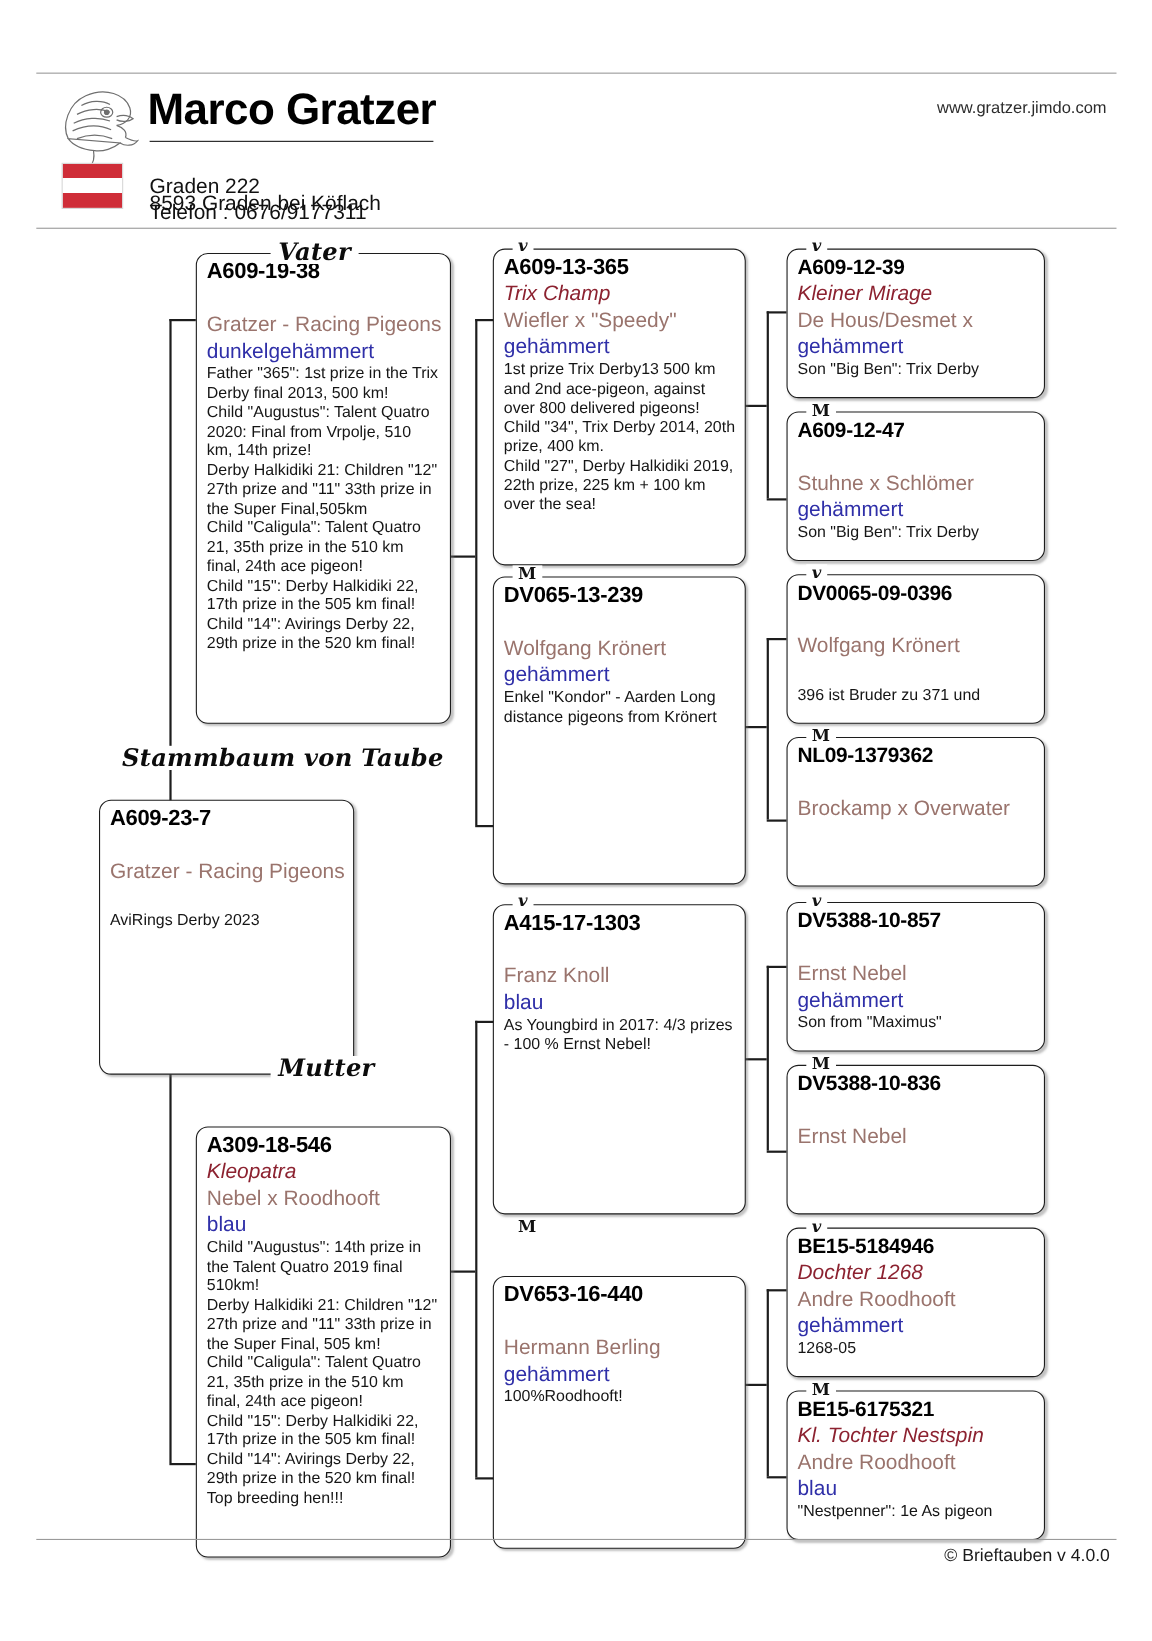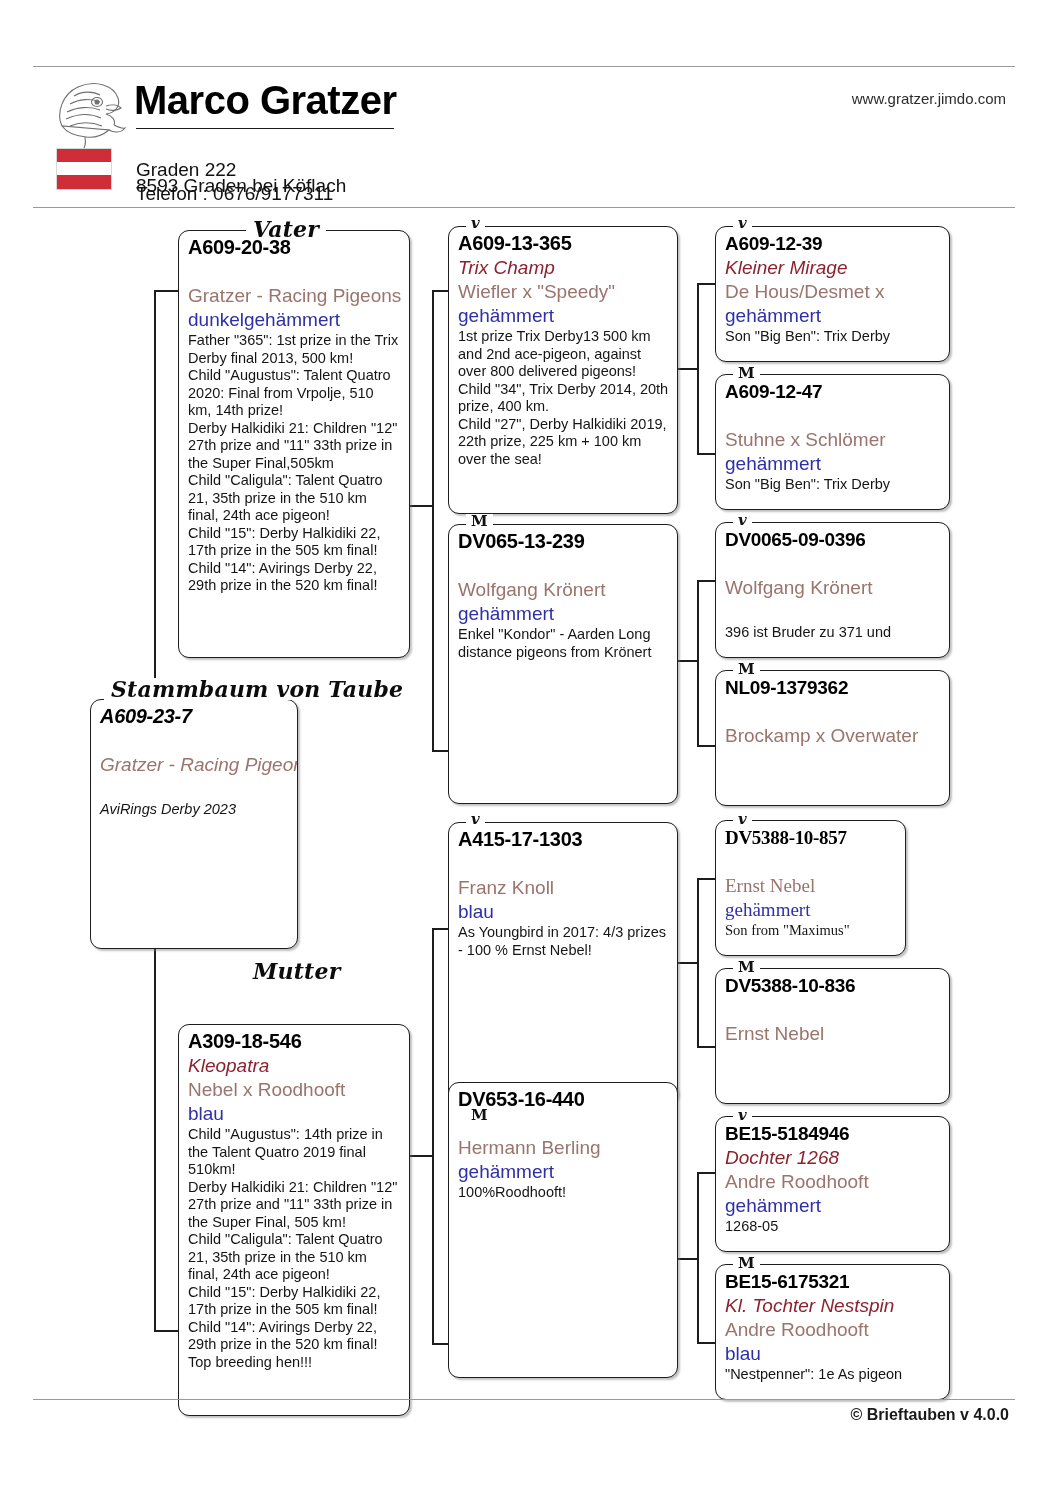--- a/index.html
+++ b/index.html
@@ -172,21 +172,20 @@
   #footer-rule {
     position: absolute;
     left: 33px; top: 1399px; width: 982px;
     border-top: 1px solid #9a9a9a;
   }
   #footer-text {
     position: absolute;
     right: 38px; top: 1406px;
     font-size: 16px;
     color: #1a1a1a;
-    font-weight: bold;
   }
 </style>
 </head>
 <body>
 
 <div id="header-rule-top"></div>
 
 <div id="letterhead">
 
   <div id="logo-block">
@@ -250,35 +249,35 @@
 <div class="conn h" style="left:697px; top:1046px; width:18px;"></div>
 
 <div class="conn h" style="left:675px; top:1258px; width:22px;"></div>
 <div class="conn v" style="left:697px; top:1172px; height:170px;"></div>
 <div class="conn h" style="left:697px; top:1172px; width:18px;"></div>
 <div class="conn h" style="left:697px; top:1342px; width:18px;"></div>
 
 <div class="title-tag" style="left:246px; top:218px;">Vater</div>
 <div class="node" style="left:178px; top:230px; width:232px; height:428px;">
   <div class="node-inner">
-    <div class="ring">A609-20-38</div>
+    <div class="ring">A609-19-38</div>
     <div class="spacer-line"></div>
     <div class="strain">Gratzer - Racing Pigeons</div>
     <div class="colour">dunkelgehämmert</div>
     <div class="notes">Father "365": 1st prize in the Trix Derby final 2013, 500 km!
 Child "Augustus": Talent Quatro 2020: Final from Vrpolje, 510 km, 14th prize!
 Derby Halkidiki 21: Children "12" 27th prize and "11" 33th prize in the Super Final,505km
 Child "Caligula": Talent Quatro 21, 35th prize in the 510 km final, 24th ace pigeon!
 Child "15": Derby Halkidiki 22, 17th prize in the 505 km final!
 Child "14": Avirings Derby 22, 29th prize in the 520 km final!</div>
   </div>
 </div>
 
 <div class="title-tag" style="left:104px; top:678px;">Stammbaum von Taube</div>
-<div class="node" style="left:90px; top:699px; width:208px; height:250px;font-style:italic;">
+<div class="node" style="left:90px; top:727px; width:232px; height:250px;">
   <div class="node-inner">
     <div class="ring">A609-23-7</div>
     <div class="spacer-line"></div>
     <div class="strain">Gratzer - Racing Pigeons</div>
     <div class="spacer-line"></div>
     <div class="notes">AviRings Derby 2023</div>
   </div>
 </div>
 
 <div class="title-tag" style="left:246px; top:960px;">Mutter</div>
@@ -326,21 +325,21 @@
   <div class="node-inner">
     <div class="ring">A415-17-1303</div>
     <div class="spacer-line"></div>
     <div class="strain">Franz Knoll</div>
     <div class="colour">blau</div>
     <div class="notes">As Youngbird in 2017: 4/3 prizes - 100 % Ernst Nebel!</div>
   </div>
 </div>
 
 <div class="sex-tag" style="left:466px; top:1108px;">M</div>
-<div class="node" style="left:448px; top:1082px; width:230px; height:296px;">
+<div class="node" style="left:448px; top:1160px; width:230px; height:248px;">
   <div class="node-inner">
     <div class="ring">DV653-16-440</div>
     <div class="spacer-line"></div>
     <div class="strain">Hermann Berling</div>
     <div class="colour">gehämmert</div>
     <div class="notes">100%Roodhooft!</div>
   </div>
 </div>
 
 <div class="sex-tag" style="left:733px; top:216px; font-style:italic;">v</div>
@@ -381,21 +380,21 @@
   <div class="node-inner">
     <div class="ring small">NL09-1379362</div>
     <div class="spacer-line"></div>
     <div class="strain">Brockamp x Overwater</div>
     <div class="spacer-line"></div>
     <div class="notes"></div>
   </div>
 </div>
 
 <div class="sex-tag" style="left:733px; top:812px; font-style:italic;">v</div>
-<div class="node" style="left:715px; top:820px; width:191px; height:136px;font-family:Liberation Serif, serif;">
+<div class="node" style="left:715px; top:820px; width:235px; height:136px;">
   <div class="node-inner">
     <div class="ring small">DV5388-10-857</div>
     <div class="spacer-line"></div>
     <div class="strain">Ernst Nebel</div>
     <div class="colour">gehämmert</div>
     <div class="notes">Son from "Maximus"</div>
   </div>
 </div>
 
 <div class="sex-tag" style="left:733px; top:960px;">M</div>

